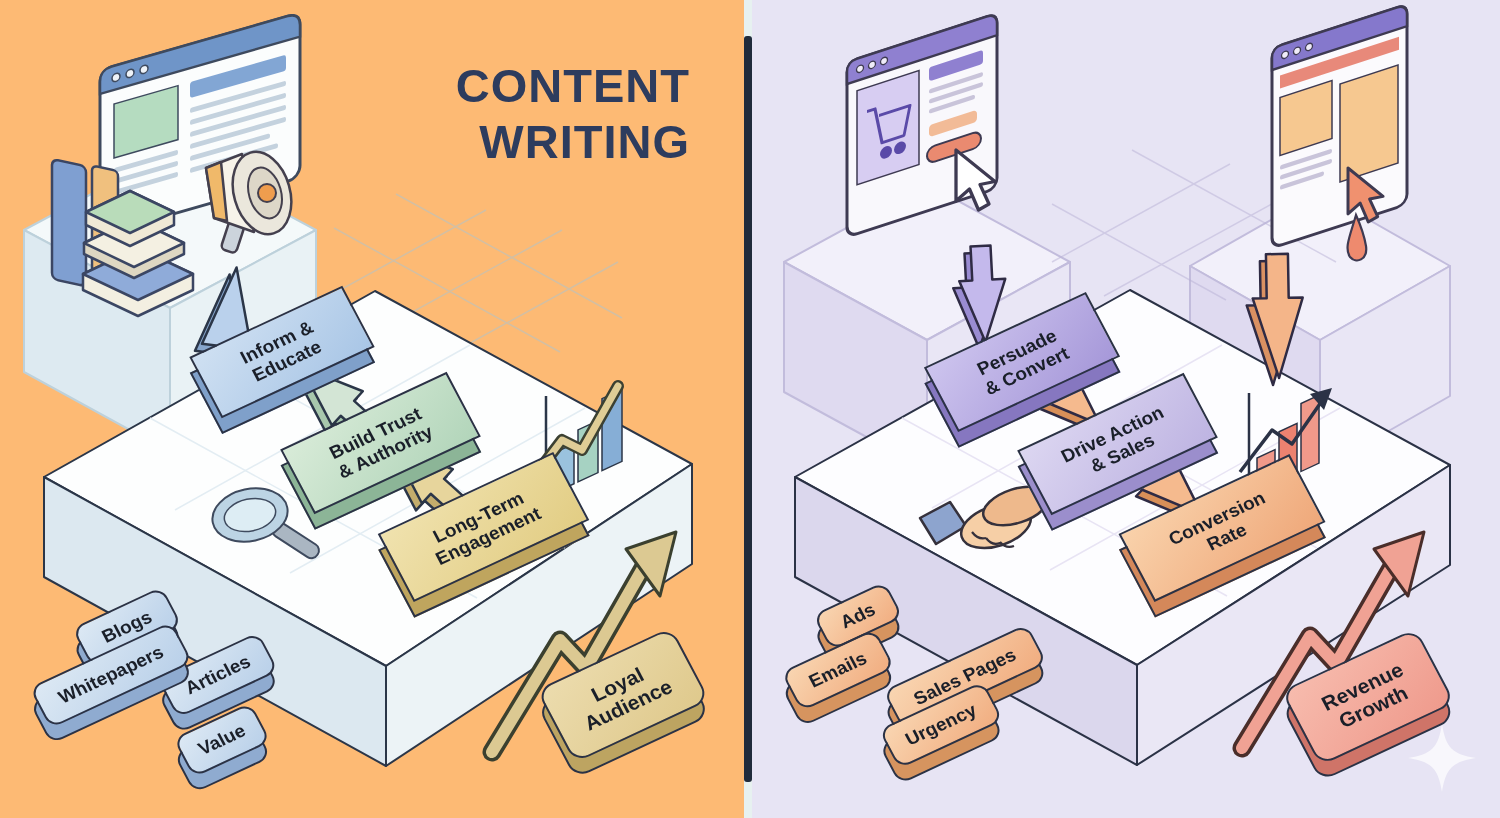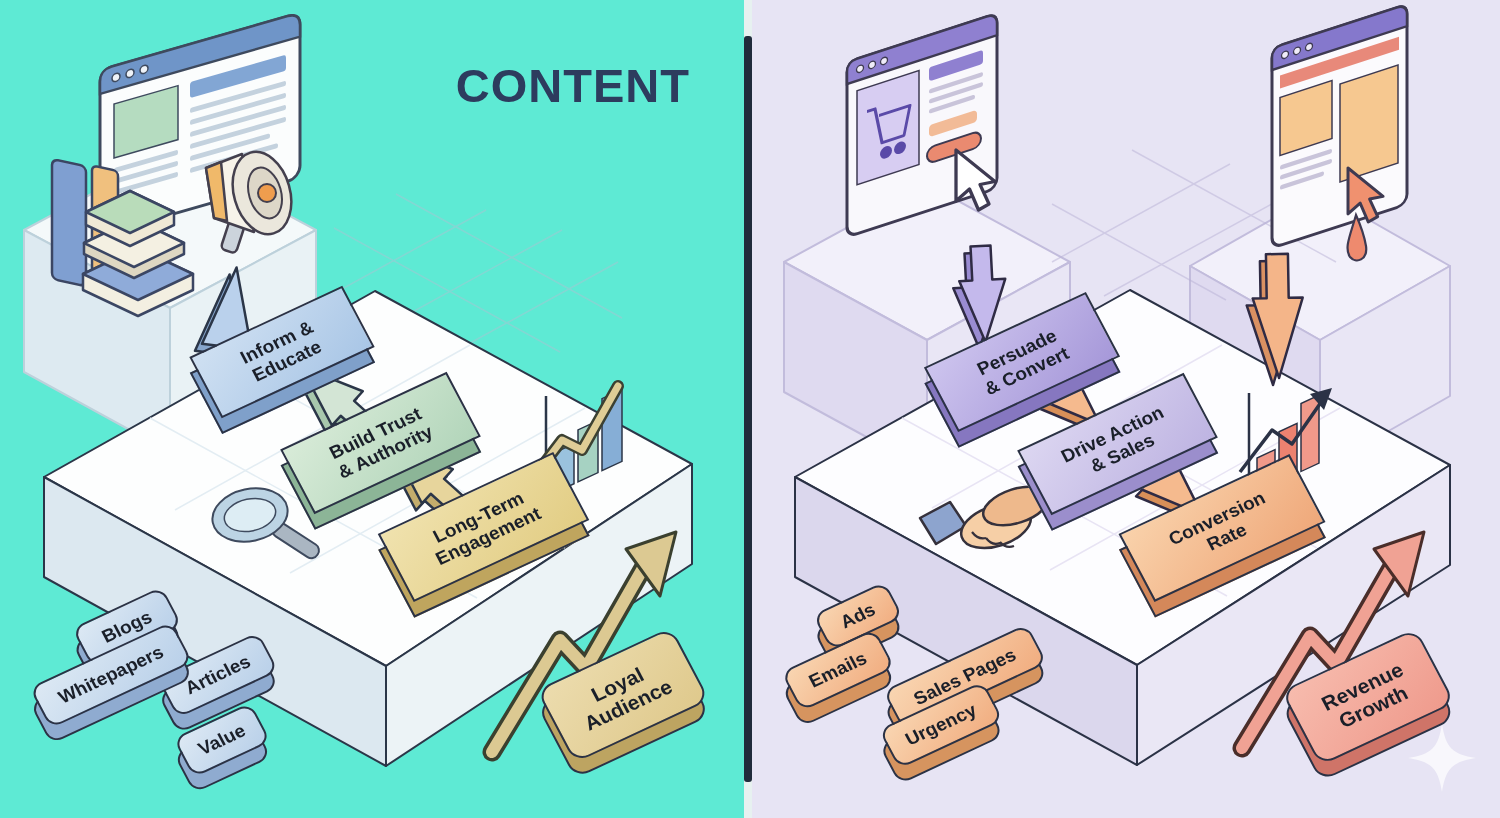--- a/index.html
+++ b/index.html
@@ -1,18 +1,18 @@
 <!DOCTYPE html>
 <html><head>
 <meta charset="utf-8">
 <style>
   html,body{margin:0;padding:0;background:#cfd8dc;font-family:"Liberation Sans",sans-serif;}
   .canvas{position:relative;width:1500px;height:818px;overflow:hidden;background:#e7f1f0;}
   .panel{position:absolute;top:0;height:818px;overflow:hidden;}
-  .panel.left{left:0;width:744px;background:#5eead4;}
+  .panel.left{left:0;width:744px;background:#fdba74;}
   .panel.right{left:752px;width:748px;background:#e7e4f4;}
   .divider{position:absolute;top:36px;left:744px;width:8px;height:746px;background:#202b3b;border-radius:3px;}
   .scene{position:absolute;left:0;top:0;}
   .title{position:absolute;top:58px;right:54px;text-align:right;font-size:47px;font-weight:bold;letter-spacing:1px;color:#2d3c5e;line-height:1.2;margin:0;}
   .title span{display:block;}
   
   .tile{position:absolute;transform:matrix(0.9,-0.42,0.45,0.85,0,0);}
   .tile .depth,.tile .face{position:absolute;inset:0;border:2.5px solid #2b3245;box-sizing:border-box;}
   .tile .depth{transform:translate(-7px,15px);background:var(--side);}
   .tile .face{background:var(--face);display:flex;flex-direction:column;align-items:center;justify-content:center;text-align:center;color:#1a1f29;font-weight:bold;}
@@ -149,20 +149,21 @@
 
       <g>
         <path d="M492,752 L560,640 L586,668 L650,556" fill="none" stroke="#3b402f" stroke-width="19" stroke-linejoin="round" stroke-linecap="round"></path>
         <path d="M492,752 L560,640 L586,668 L650,556" fill="none" stroke="#dcc992" stroke-width="12" stroke-linejoin="round" stroke-linecap="round"></path>
         <polygon points="676,532 626,549 660,596" fill="#dcc992" stroke="#3b402f" stroke-width="3" stroke-linejoin="round"></polygon>
       </g>
     </svg>
 
     <h1 class="title">
       <span>CONTENT</span>
+      <span>WRITING</span>
     </h1>
 
     <div class="tile step c-blue" style="left:197px;top:316px;width:170px;height:72px;">
       <div class="depth"></div>
       <div class="face">
         <span>Inform &amp;</span>
         <span>Educate</span>
       </div>
     </div>
     <div class="tile step c-green" style="left:288px;top:405px;width:185px;height:76px;">

